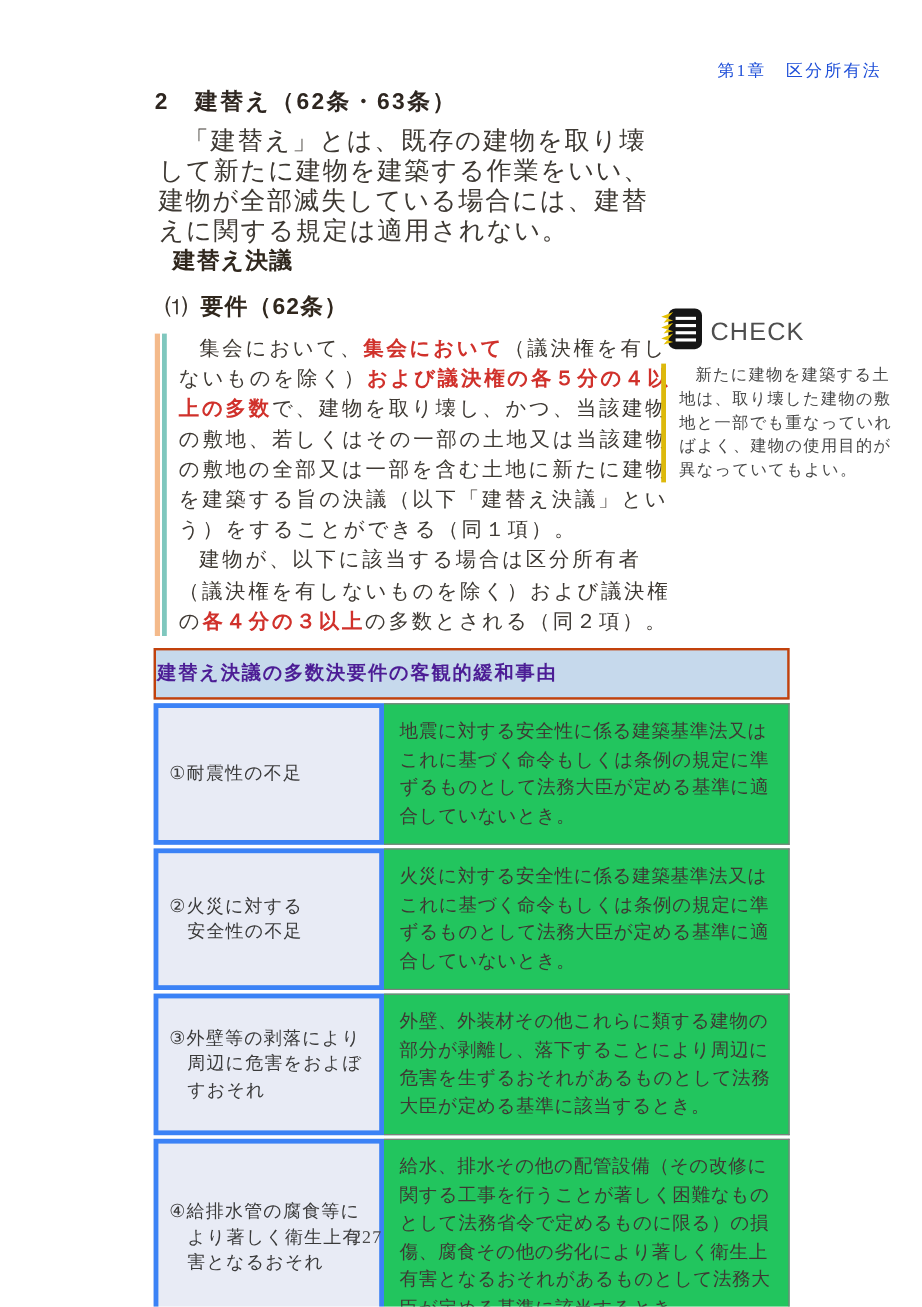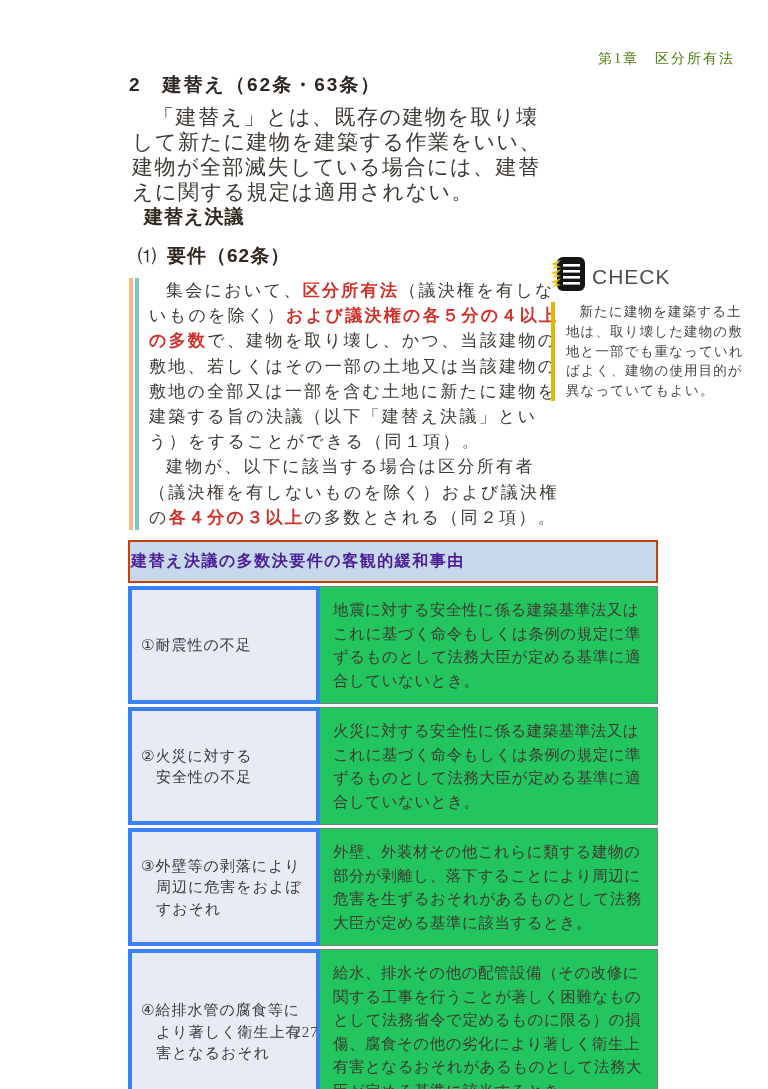--- a/index.html
+++ b/index.html
@@ -8,21 +8,21 @@
     width:768px;height:1089px;
     background:#ffffff;
     overflow:hidden;
     font-family:"Liberation Serif","DejaVu Serif",serif;
     color:#3e3933;
   }
   .serif{font-family:"Liberation Serif","DejaVu Serif",serif;}
 
   .running-head{
     position:absolute;top:50px;right:33px;
-    font-size:14px;color:#4d7c0f;letter-spacing:2px;
+    font-size:14px;color:#1d4ed8;letter-spacing:2px;
   }
   .doc-title{
     position:absolute;left:129px;top:72px;
     font-family:"Liberation Sans","DejaVu Sans",sans-serif;
     font-weight:700;font-size:19px;color:#2e2620;letter-spacing:2px;
   }
   .intro{
     position:absolute;left:132px;top:105px;width:422px;
     font-size:21px;line-height:25px;letter-spacing:1.5px;
     text-indent:1em;color:#3e3933;margin:0;
@@ -114,21 +114,21 @@
 
   <div class="h2">建替え決議</div>
 
   <div class="h3">
     <span class="num">⑴</span><span>要件（62条）</span>
   </div>
 
   <div class="main-block">
     <div class="stripe"></div>
     <div class="main-text">
-      <p><span>集会において、</span><span class="red">区分所有法</span><span>（議決権を有しないものを除く）</span><span class="red">および議決権の各５分の４以上の多数</span><span>で、建物を取り壊し、かつ、当該建物の敷地、若しくはその一部の土地又は当該建物の敷地の全部又は一部を含む土地に新たに建物を建築する旨の決議（以下「建替え決議」という）をすることができる（同１項）。</span></p>
+      <p><span>集会において、</span><span class="red">集会において</span><span>（議決権を有しないものを除く）</span><span class="red">および議決権の各５分の４以上の多数</span><span>で、建物を取り壊し、かつ、当該建物の敷地、若しくはその一部の土地又は当該建物の敷地の全部又は一部を含む土地に新たに建物を建築する旨の決議（以下「建替え決議」という）をすることができる（同１項）。</span></p>
       <p><span>建物が、以下に該当する場合は区分所有者（議決権を有しないものを除く）および議決権の</span><span class="red">各４分の３以上</span><span>の多数とされる（同２項）。</span></p>
     </div>
   </div>
 
   <div class="sidebar">
     <div class="check-head">
       <span>
         <svg width="38" height="37" viewBox="0 0 38 37" aria-hidden="true">
           <rect x="8" y="1" width="28" height="34" rx="6" fill="#151515"></rect>
           <rect x="14" y="8" width="17" height="2.6" fill="#ffffff"></rect>

